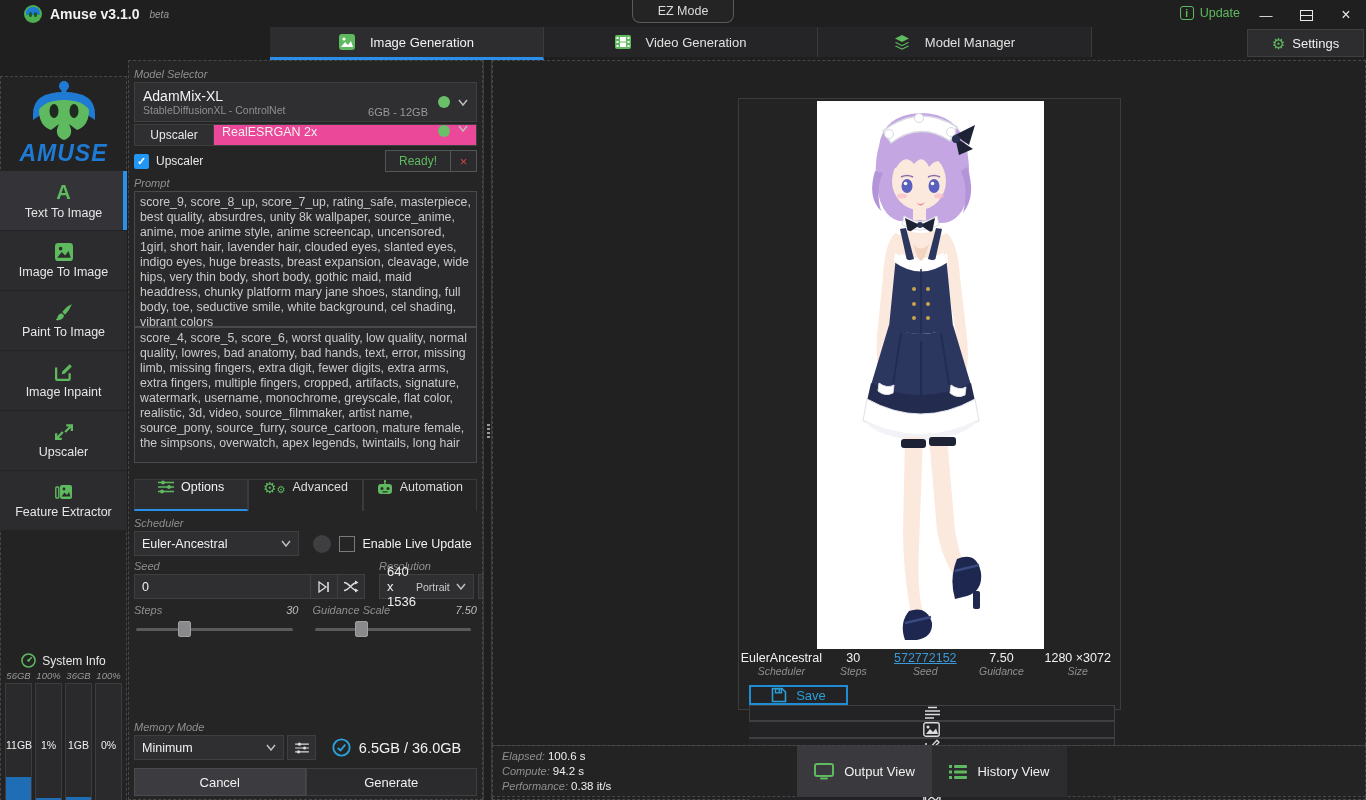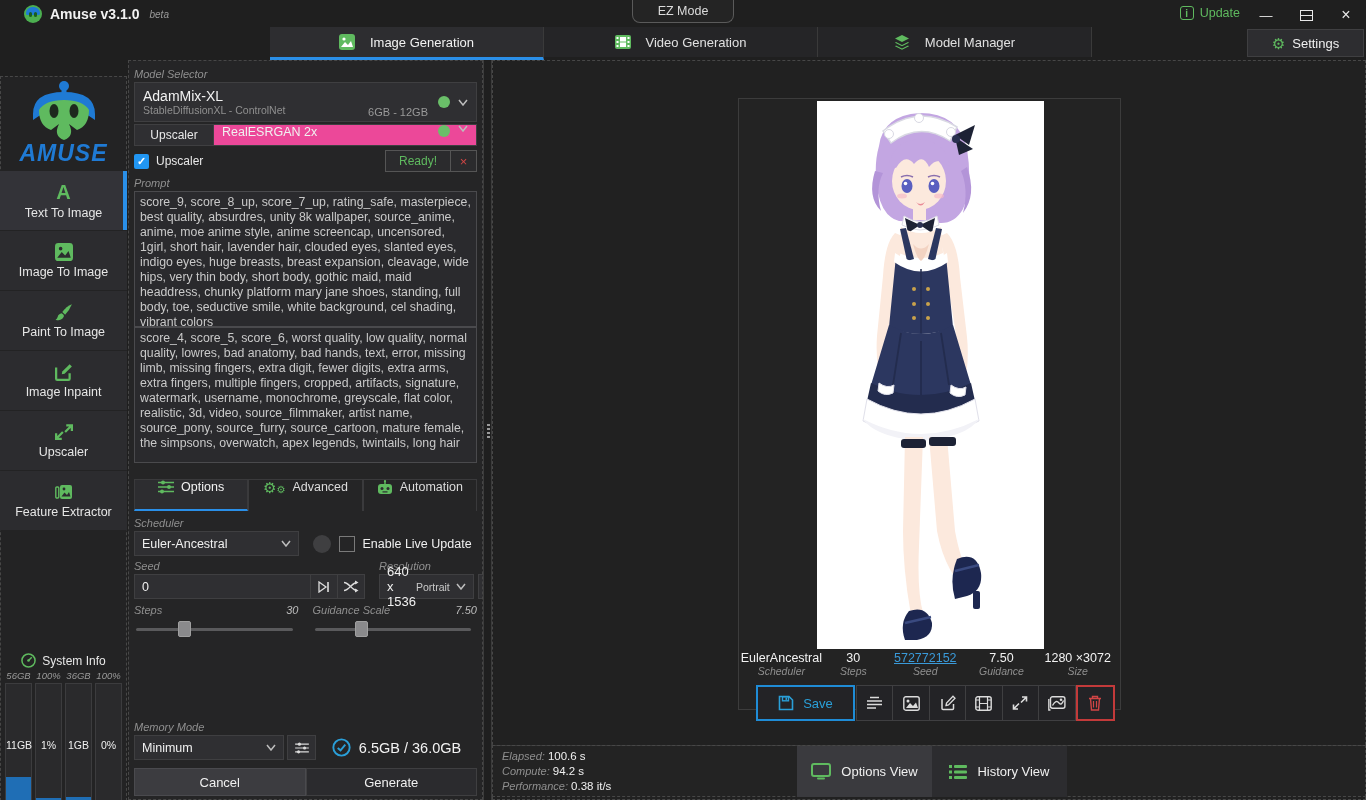--- a/index.html
+++ b/index.html
@@ -132,21 +132,21 @@
   
   .output { position:absolute; left:492px; top:60px; width:874px; height:740px; background:#212121;
             outline:1px dashed #474747; outline-offset:-1px; }
   .card { position:absolute; left:246px; top:38px; width:383px; height:612px; border:1px solid #3c3c3c; background:#232323; }
   .genimg { position:absolute; left:78px; top:2px; width:227px; height:548px; background:#fff; }
   .meta-row { position:absolute; left:0; right:0; top:552px; height:32px; display:flex; align-items:flex-start; }
   .meta { flex:1; text-align:center; }
   .meta-val { font-size:12.5px; color:#f2f2f2; }
   .meta-val.link { color:#3a9ad9; text-decoration:underline; }
   .meta-lbl { font-size:10.5px; font-style:italic; color:#8f8f8f; }
-  .actions { position:absolute; left:17px; right:5px; top:586px; height:36px; display:flex; }
+  .actions { position:absolute; left:10px; right:5px; top:586px; height:22px; display:flex;flex-direction:column; }
   .save-btn { width:99px; border:2px solid #1f8cd6; background:#232326; color:#2a9fd8; font-size:13px;
               display:flex; align-items:center; justify-content:center; gap:9px; margin-right:1px; }
   .act-btn { flex:1; background:#232326; border:1px solid #3f3f41; border-left:none; display:flex; align-items:center; justify-content:center; color:#dcdcdc; }
   .act-btn.first { border-left:1px solid #3f3f41; }
   .act-btn.trash { border:2px solid #c33a3a; color:#d14545; }
 
   
   .bottombar { position:absolute; left:492px; top:745px; width:874px; height:52px; background:#232323;
                border-top:1px solid #3a3a3a; outline:1px dashed #474747; outline-offset:-1px; }
   .stats { position:absolute; left:10px; top:4px; }
@@ -686,21 +686,21 @@
       <div class="stat"><span class="k">Elapsed:</span> <span class="v">100.6 s</span></div>
       <div class="stat"><span class="k">Compute:</span> <span class="v">94.2 s</span></div>
       <div class="stat"><span class="k">Performance:</span> <span class="v">0.38 it/s</span></div>
     </div>
     <div class="views">
       <div class="viewbtn active">
         <svg class="ic" width="20" height="17" viewBox="0 0 20 17">
           <rect x="1" y="1" width="18" height="12" rx="2" fill="none" stroke="#5fba5f" stroke-width="2"></rect>
           <rect x="6" y="14.5" width="8" height="2" rx="1" fill="#5fba5f"></rect>
         </svg>
-        <span>Options View</span>
+        <span>Output View</span>
       </div>
       <div class="viewbtn">
         <svg class="ic" width="18" height="16" viewBox="0 0 18 16">
           <g fill="#5fba5f">
             <rect x="0" y="1" width="3" height="3"></rect>
               <rect x="0" y="6.5" width="3" height="3"></rect>
               <rect x="0" y="12" width="3" height="3"></rect>
             <rect x="5" y="1" width="13" height="3" rx="1"></rect>
               <rect x="5" y="6.5" width="13" height="3" rx="1"></rect>
               <rect x="5" y="12" width="13" height="3" rx="1"></rect>

